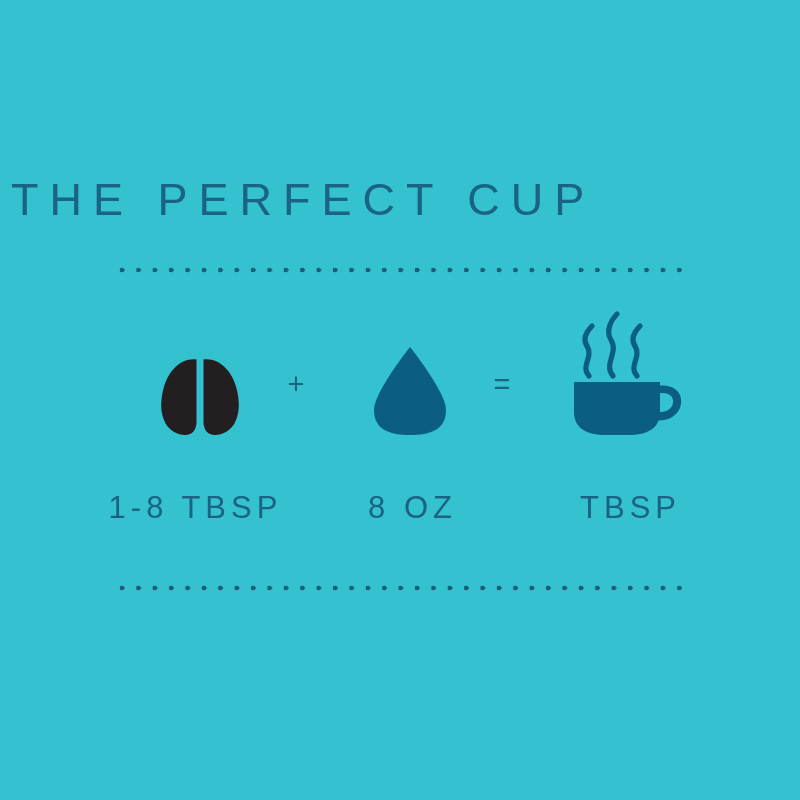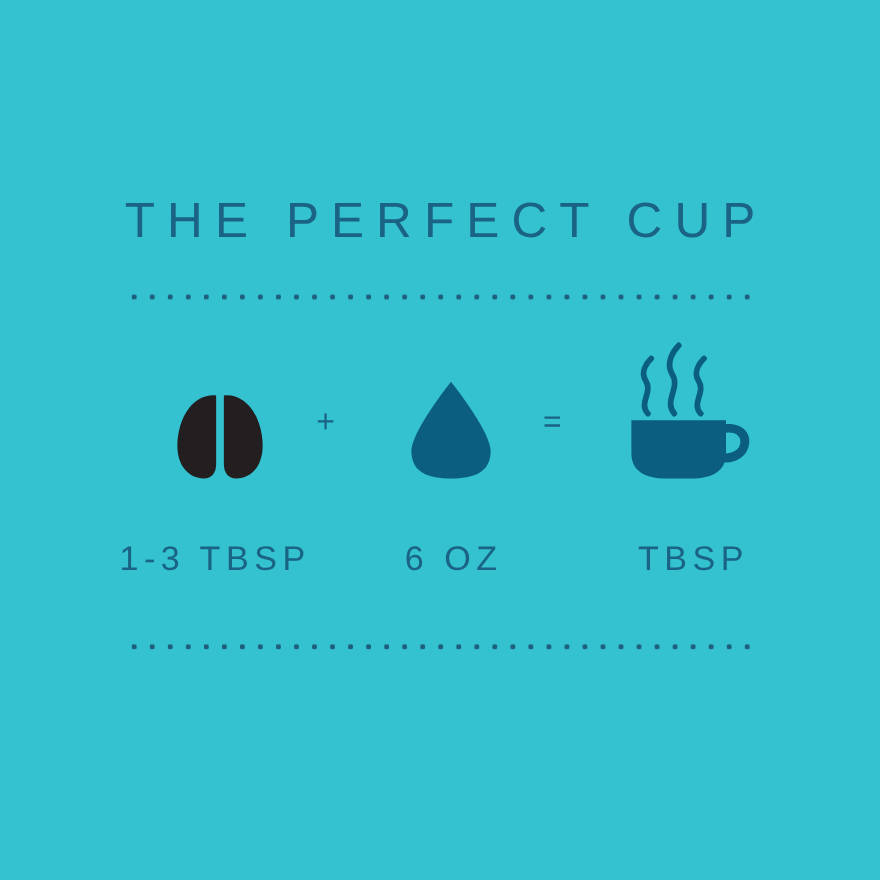--- a/index.html
+++ b/index.html
@@ -18,21 +18,20 @@
     background: #34C1D0;
     overflow: hidden;
   }
 
   
   #title {
     position: absolute;
     left: 0;
     top: 176px;
     width: 800px;
-    text-align: center;
     font-size: 45px;
     font-weight: 300;
     letter-spacing: 11px;
     text-indent: 11px;
     color: #1A6384;
     white-space: pre;
     line-height: 48px;
   }
 
   
@@ -172,20 +171,20 @@
                  C 104 128, 92 135, 72 135
                  L 50 135
                  C 30 135, 18 128, 18 112
                  Z" fill="#0B5E80"></path>
       </svg>
     </div>
 
   </div>
 
   <div id="label-row">
-    <div class="unit-label" id="label-bean">1-3 TBSP</div>
-    <div class="unit-label" id="label-drop">6 OZ</div>
+    <div class="unit-label" id="label-bean">1-8 TBSP</div>
+    <div class="unit-label" id="label-drop">8 OZ</div>
     <div class="unit-label" id="label-cup">TBSP</div>
   </div>
 
   <div class="dot-rule" id="rule-bottom"></div>
 
 </div>
 
 </body></html>

